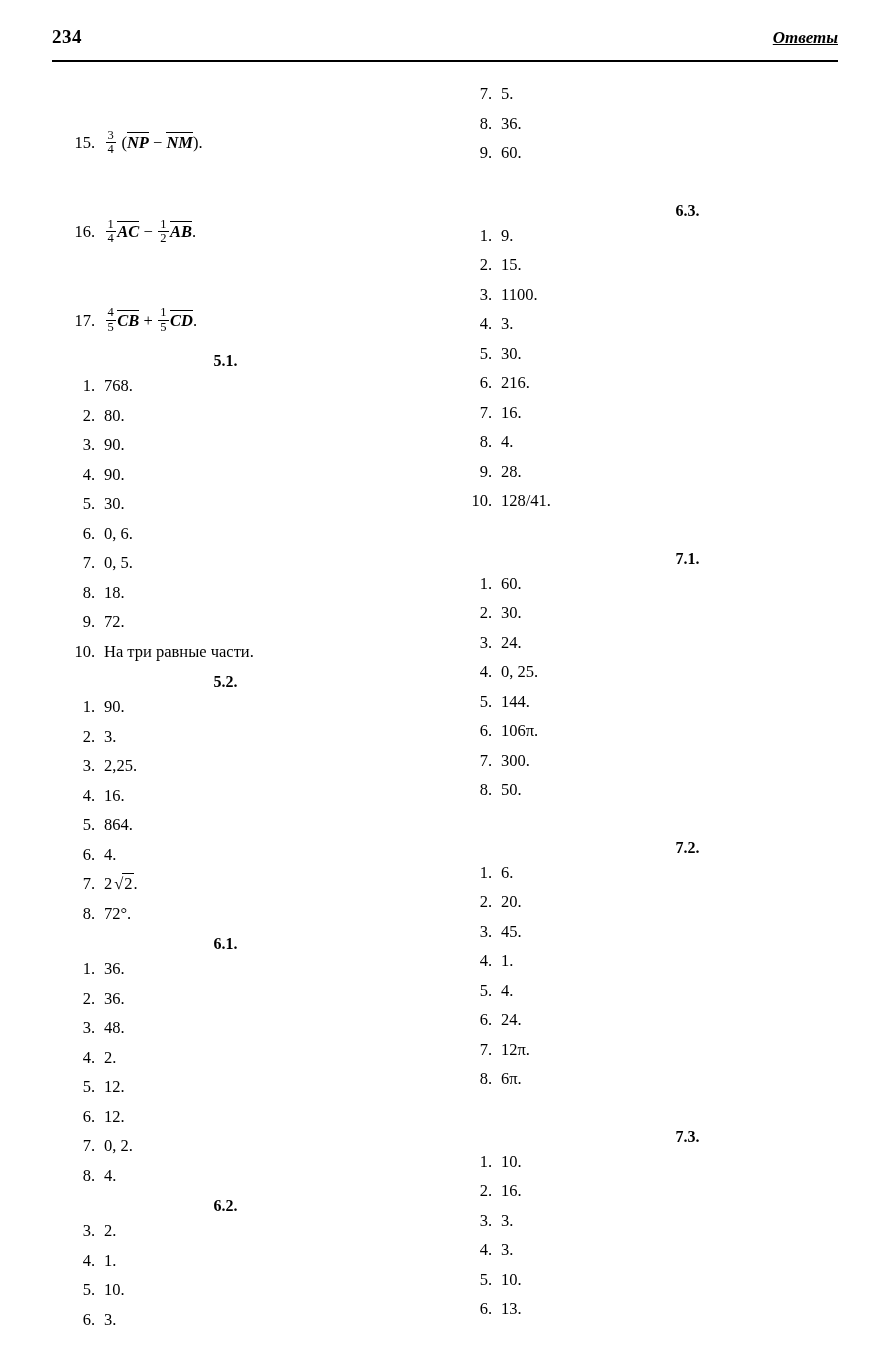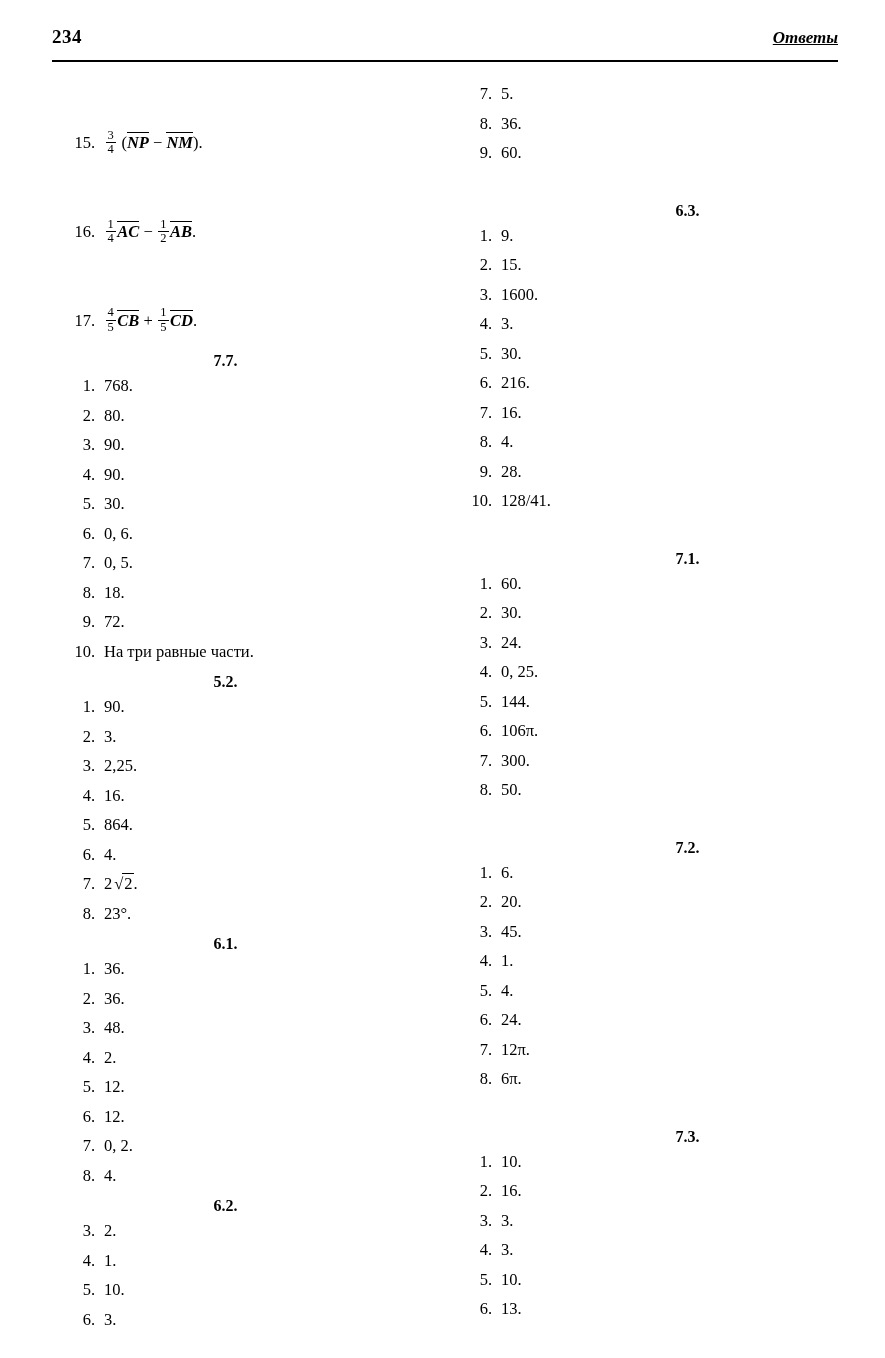--- a/index.html
+++ b/index.html
@@ -196,21 +196,21 @@
             </span><span class="vec">CB</span>
             <span>+</span>
             <span class="frac">
               <span class="top">1</span>
               <span class="bot">5</span>
             </span><span class="vec">CD</span><span>.</span>
           </span>
         </li>
       </ul>
 
-      <div class="section-head">7.7.</div>
+      <div class="section-head">5.1.</div>
       <ul class="answers">
         <li>
             <span class="num">1.</span>
             <span class="val">768.</span>
           </li>
         <li>
             <span class="num">2.</span>
             <span class="val">80.</span>
           </li>
         <li>
@@ -272,21 +272,21 @@
         <li>
             <span class="num">6.</span>
             <span class="val">4.</span>
           </li>
         <li>
             <span class="num">7.</span>
             <span class="val">2<span class="sqrt">√<span class="radicand">2</span></span>.</span>
           </li>
         <li>
             <span class="num">8.</span>
-            <span class="val">23°.</span>
+            <span class="val">72°.</span>
           </li>
       </ul>
 
       <div class="section-head">6.1.</div>
       <ul class="answers">
         <li>
             <span class="num">1.</span>
             <span class="val">36.</span>
           </li>
         <li>
@@ -363,21 +363,21 @@
         <li>
             <span class="num">1.</span>
             <span class="val">9.</span>
           </li>
         <li>
             <span class="num">2.</span>
             <span class="val">15.</span>
           </li>
         <li>
             <span class="num">3.</span>
-            <span class="val">1600.</span>
+            <span class="val">1100.</span>
           </li>
         <li>
             <span class="num">4.</span>
             <span class="val">3.</span>
           </li>
         <li>
             <span class="num">5.</span>
             <span class="val">30.</span>
           </li>
         <li>

